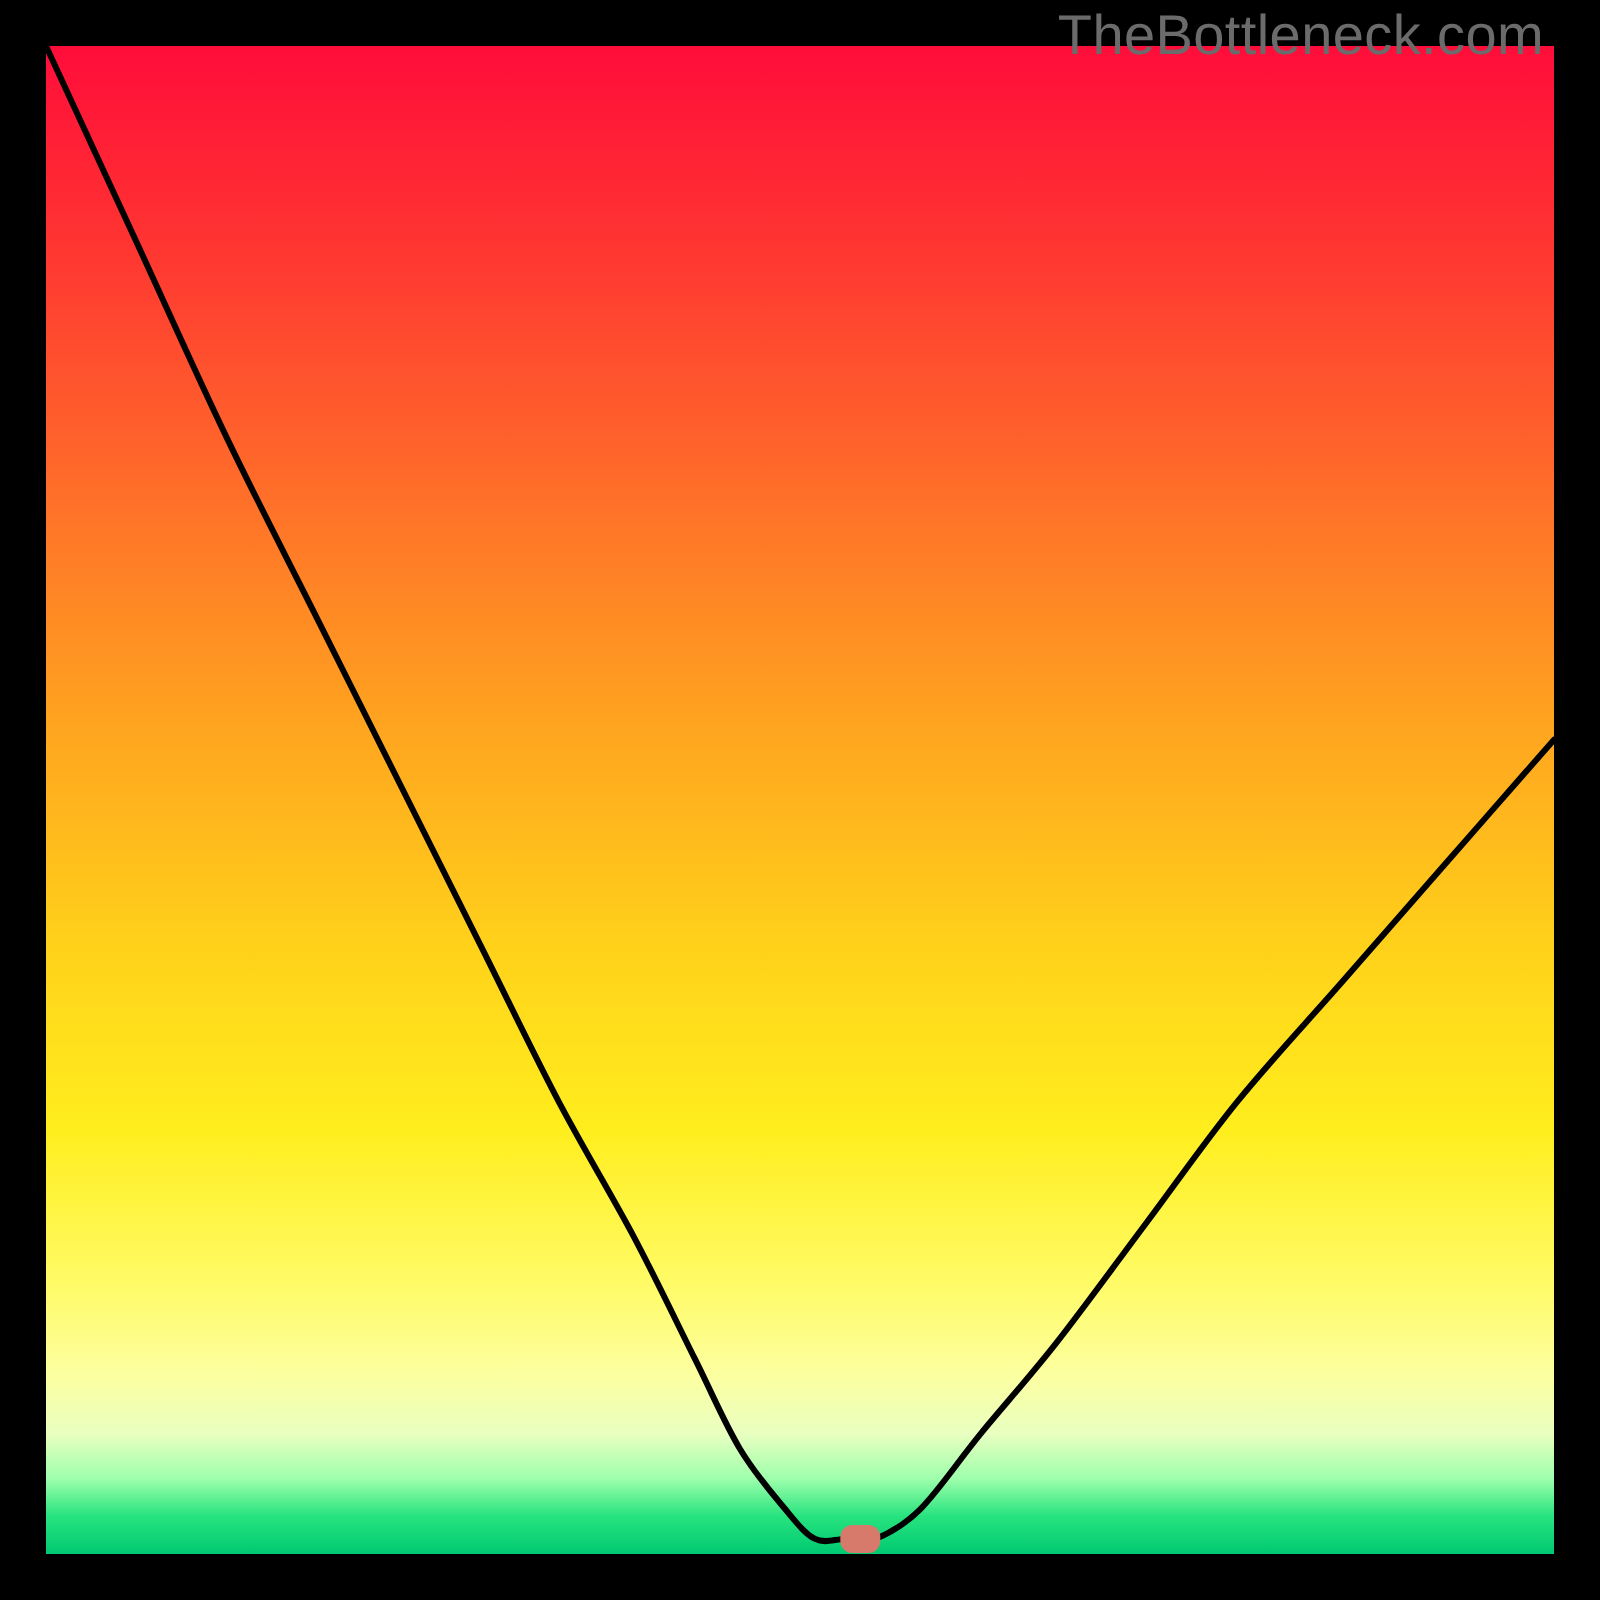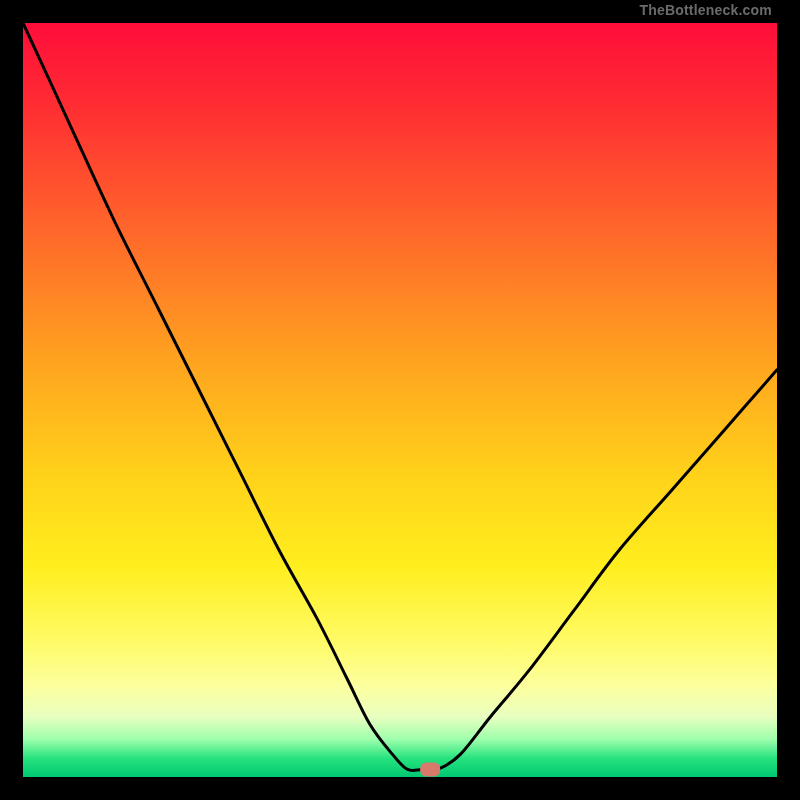--- a/index.html
+++ b/index.html
@@ -37,24 +37,24 @@
       #e9ffc0 92%,
       #9effac 95%,
       #27e37e 97.5%,
       #00c972 100%
     );
   }
   .watermark {
     position: absolute;
     top: 2px;
     right: 28px;
-    font-size: 14px;
+    font-size: 28px;
     color: #6b6b6b;
     letter-spacing: 0.2px;
-    font-weight: 700;
+    font-weight: 400;
     user-select: none;
   }
   svg.curve {
     position: absolute;
     left: 0;
     top: 0;
     width: 754px;
     height: 754px;
     overflow: visible;
   }

